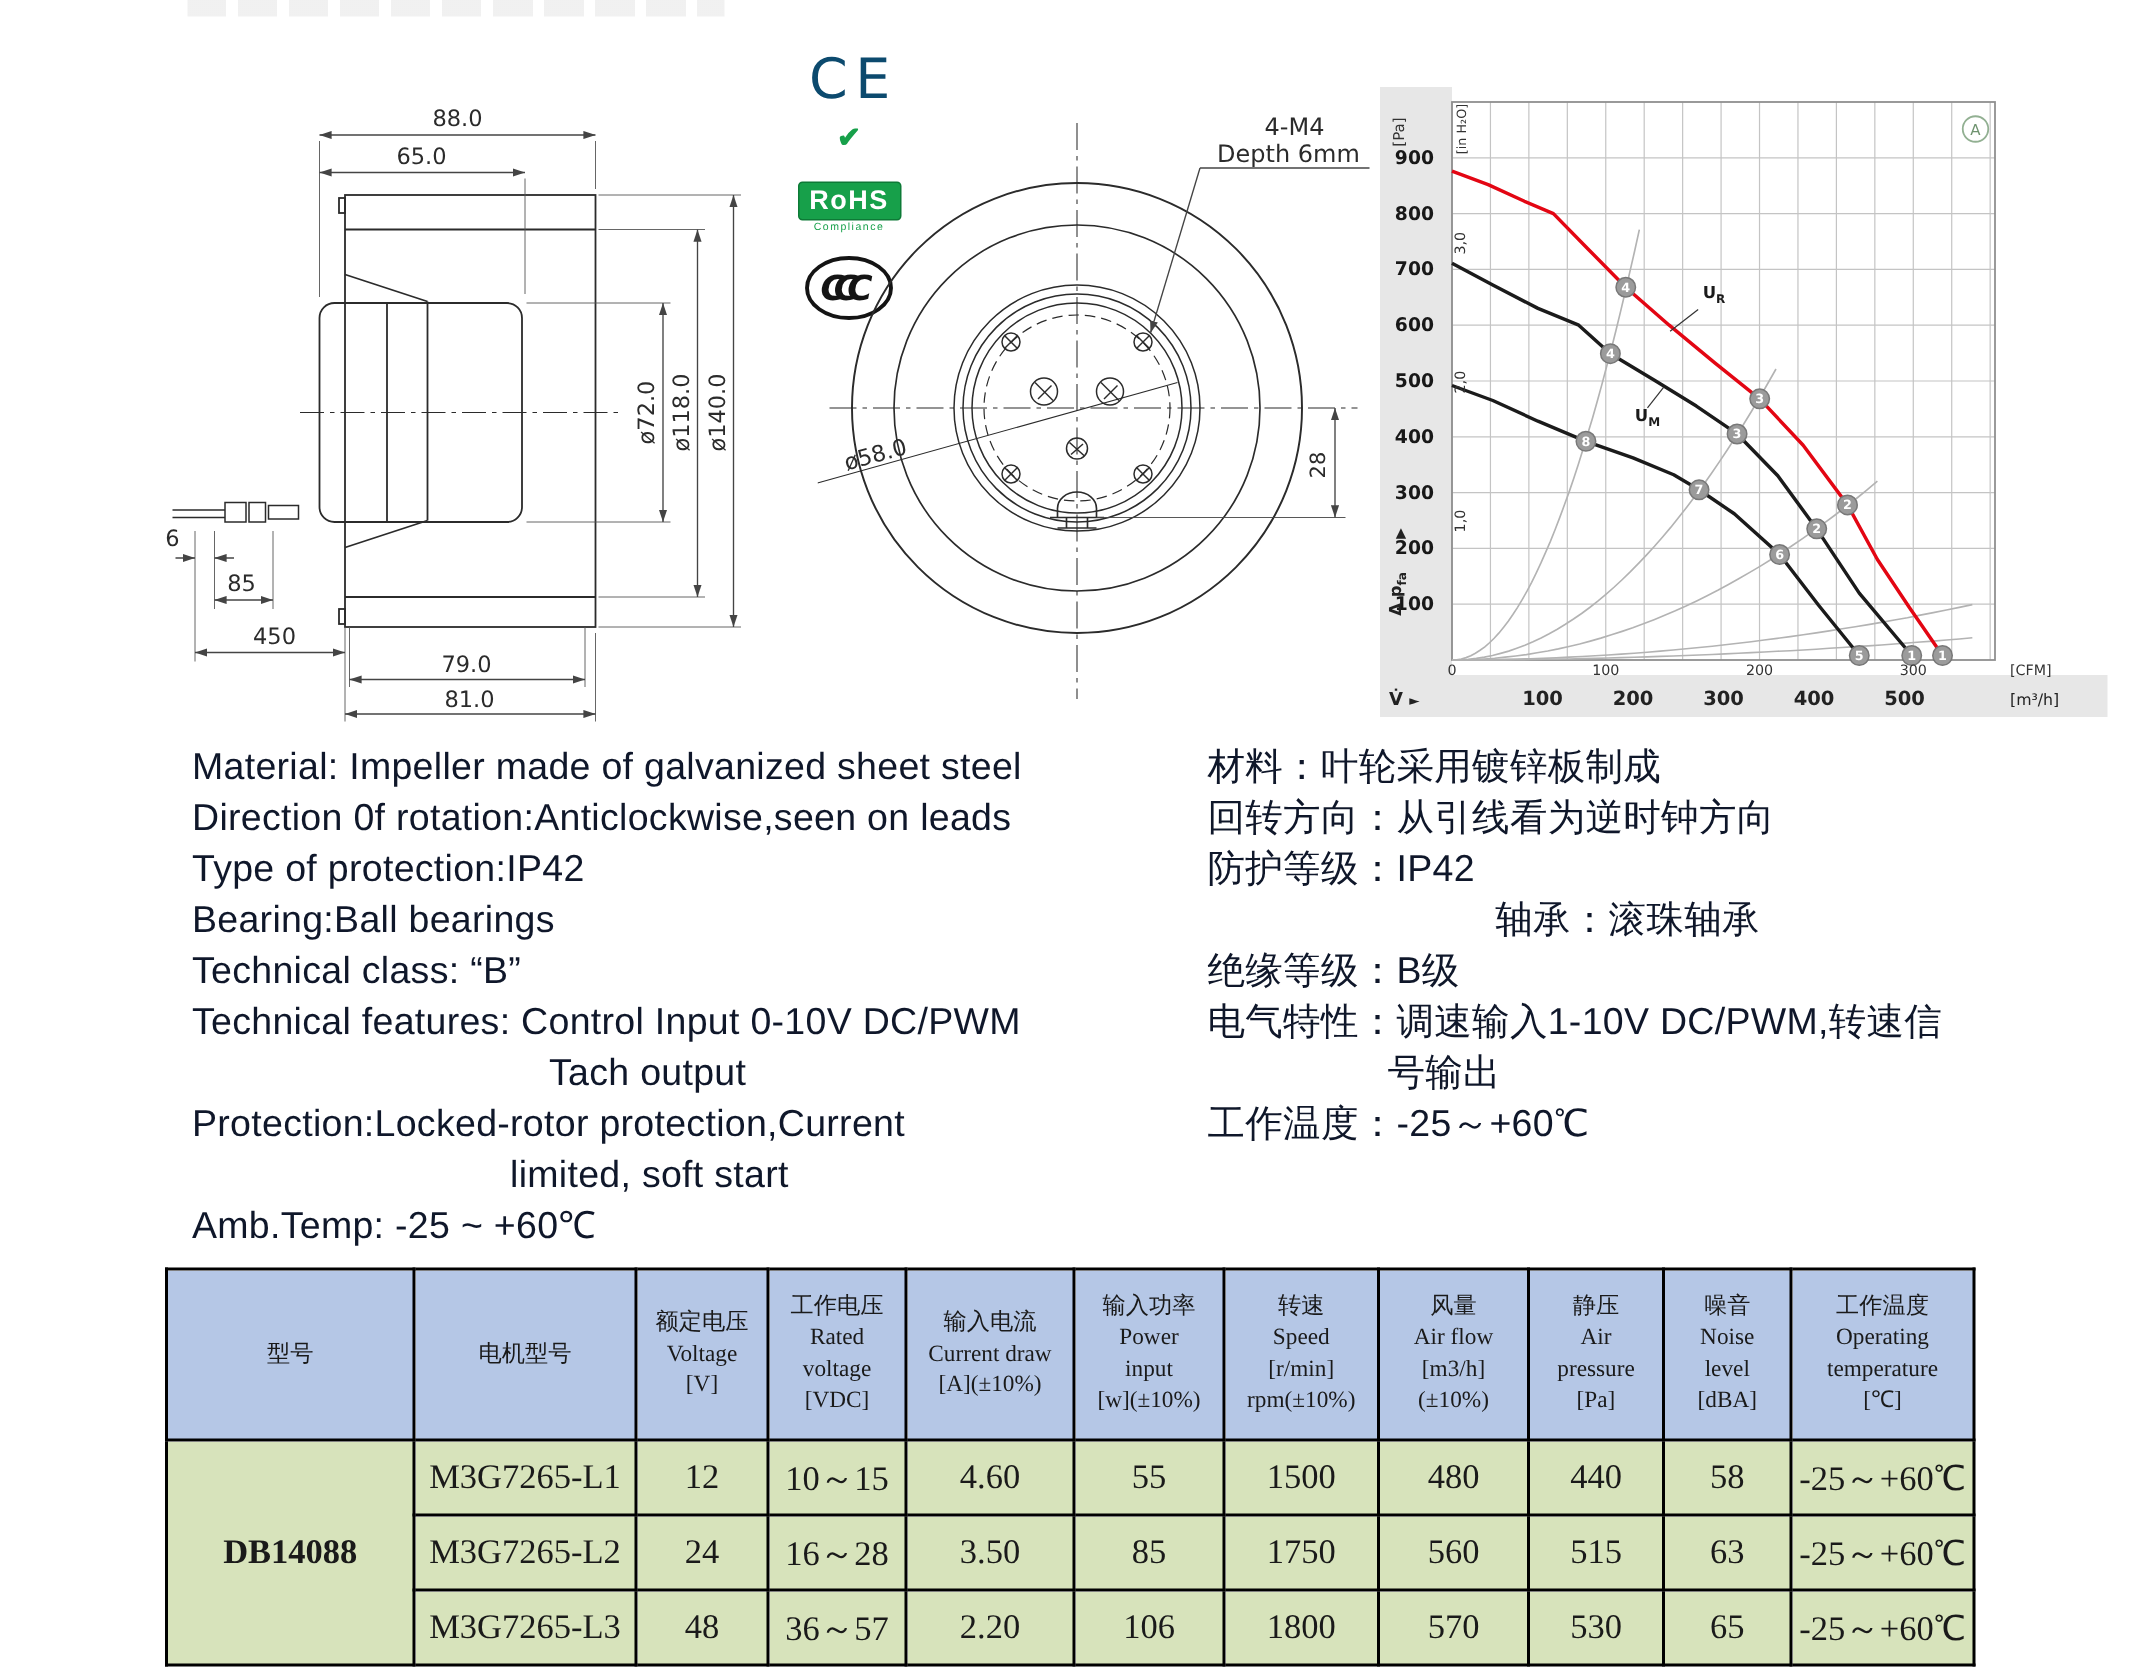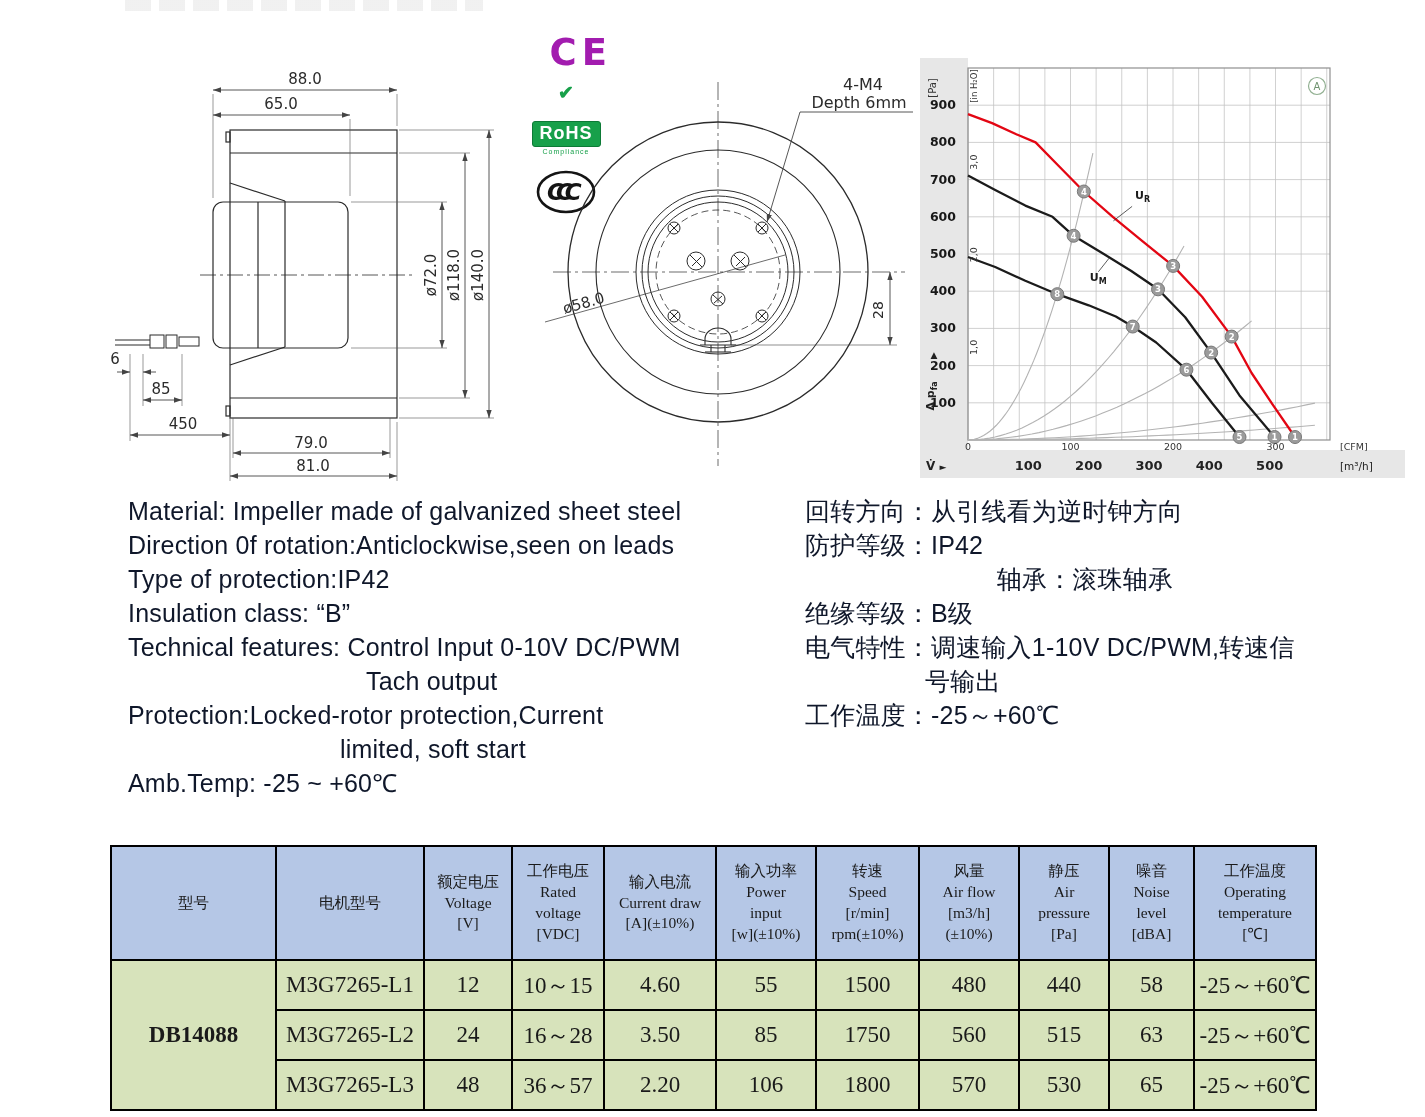--- a/index.html
+++ b/index.html
@@ -4,22 +4,22 @@
 <style>
   html,body{margin:0;padding:0;background:#fff;}
   body{width:1425px;height:1117px;position:relative;overflow:hidden;
        font-family:"Liberation Sans",sans-serif;color:#1a1a1a;}
   .abs{position:absolute;}
   
   .remnant{left:125px;top:0;width:358px;height:11px;background:
     repeating-linear-gradient(90deg,#ececec 0 26px,#fff 26px 34px);opacity:.75;}
   
   .logos{left:520px;top:34px;width:92px;text-align:center;}
-  .ce{font-family:"DejaVu Sans",sans-serif;font-weight:bold;font-size:37px;
-      letter-spacing:5px;color:#a21caf;line-height:1;text-align:right;padding-left:6px;}
+  .ce{font-family:"DejaVu Sans",sans-serif;font-weight:normal;font-size:37px;
+      letter-spacing:5px;color:#0c4a6e;line-height:1;text-align:center;padding-left:6px;}
   .rohs{margin-top:12px;}
   .rohs-check{color:#17a04a;font-size:19px;font-weight:bold;line-height:1;}
   .rohs-badge{display:inline-block;background:#17a04a;color:#fff;font-weight:bold;
       font-size:18px;padding:1px 7px;border:1px solid #0d7a36;border-radius:3px;
       letter-spacing:1px;line-height:1.2;margin-top:1px;}
   .rohs-sub{font-size:7px;color:#17a04a;letter-spacing:1px;margin-top:1px;}
   .ccc{margin-top:13px;}
   
   .specs{font-size:25px;line-height:34px;letter-spacing:.2px;color:#0f172a;}
   .specs-en{left:128px;top:494px;width:660px;}
@@ -306,28 +306,30 @@
     <text x="420" y="412" font-size="10.5" fill="#222">[m³/h]</text>
     <text x="6" y="412" font-size="12" font-weight="bold" fill="#222"><tspan>V̇ </tspan><tspan font-size="9">►</tspan></text>
     <circle cx="397" cy="28" r="8.5" fill="none" stroke="#92b092" stroke-width="1.2"></circle>
     <text x="397" y="32" font-size="10" fill="#6f936f" text-anchor="middle">A</text>
   </svg>
 
 <div class="abs specs specs-en" id="specs-en">
     <div class="spec-line" style="padding-left: 0px;">Material: Impeller made of galvanized sheet steel</div>
     <div class="spec-line" style="padding-left: 0px;">Direction 0f rotation:Anticlockwise,seen on leads</div>
     <div class="spec-line" style="padding-left: 0px;">Type of protection:IP42</div>
-    <div class="spec-line" style="padding-left: 0px;">Insulation class: “B”</div>
+    <div class="spec-line" style="padding-left: 0px;">Bearing:Ball bearings</div>
+    <div class="spec-line" style="padding-left: 0px;">Technical class: “B”</div>
     <div class="spec-line" style="padding-left: 0px;">Technical features: Control Input 0-10V DC/PWM</div>
     <div class="spec-line" style="padding-left: 238px;">Tach output</div>
     <div class="spec-line" style="padding-left: 0px;">Protection:Locked-rotor protection,Current</div>
     <div class="spec-line" style="padding-left: 212px;">limited, soft start</div>
     <div class="spec-line" style="padding-left: 0px;">Amb.Temp: -25 ~ +60℃</div>
   </div>
 <div class="abs specs specs-zh" id="specs-zh">
+    <div class="spec-line" style="padding-left: 0px;">材料：叶轮采用镀锌板制成</div>
     <div class="spec-line" style="padding-left: 0px;">回转方向：从引线看为逆时钟方向</div>
     <div class="spec-line" style="padding-left: 0px;">防护等级：IP42</div>
     <div class="spec-line" style="padding-left: 0px; text-align: center;">轴承：滚珠轴承</div>
     <div class="spec-line" style="padding-left: 0px;">绝缘等级：B级</div>
     <div class="spec-line" style="padding-left: 0px;">电气特性：调速输入1-10V DC/PWM,转速信</div>
     <div class="spec-line" style="padding-left: 120px;">号输出</div>
     <div class="spec-line" style="padding-left: 0px;">工作温度：-25～+60℃</div>
   </div>
 
 <table class="spec" id="spec-table">

